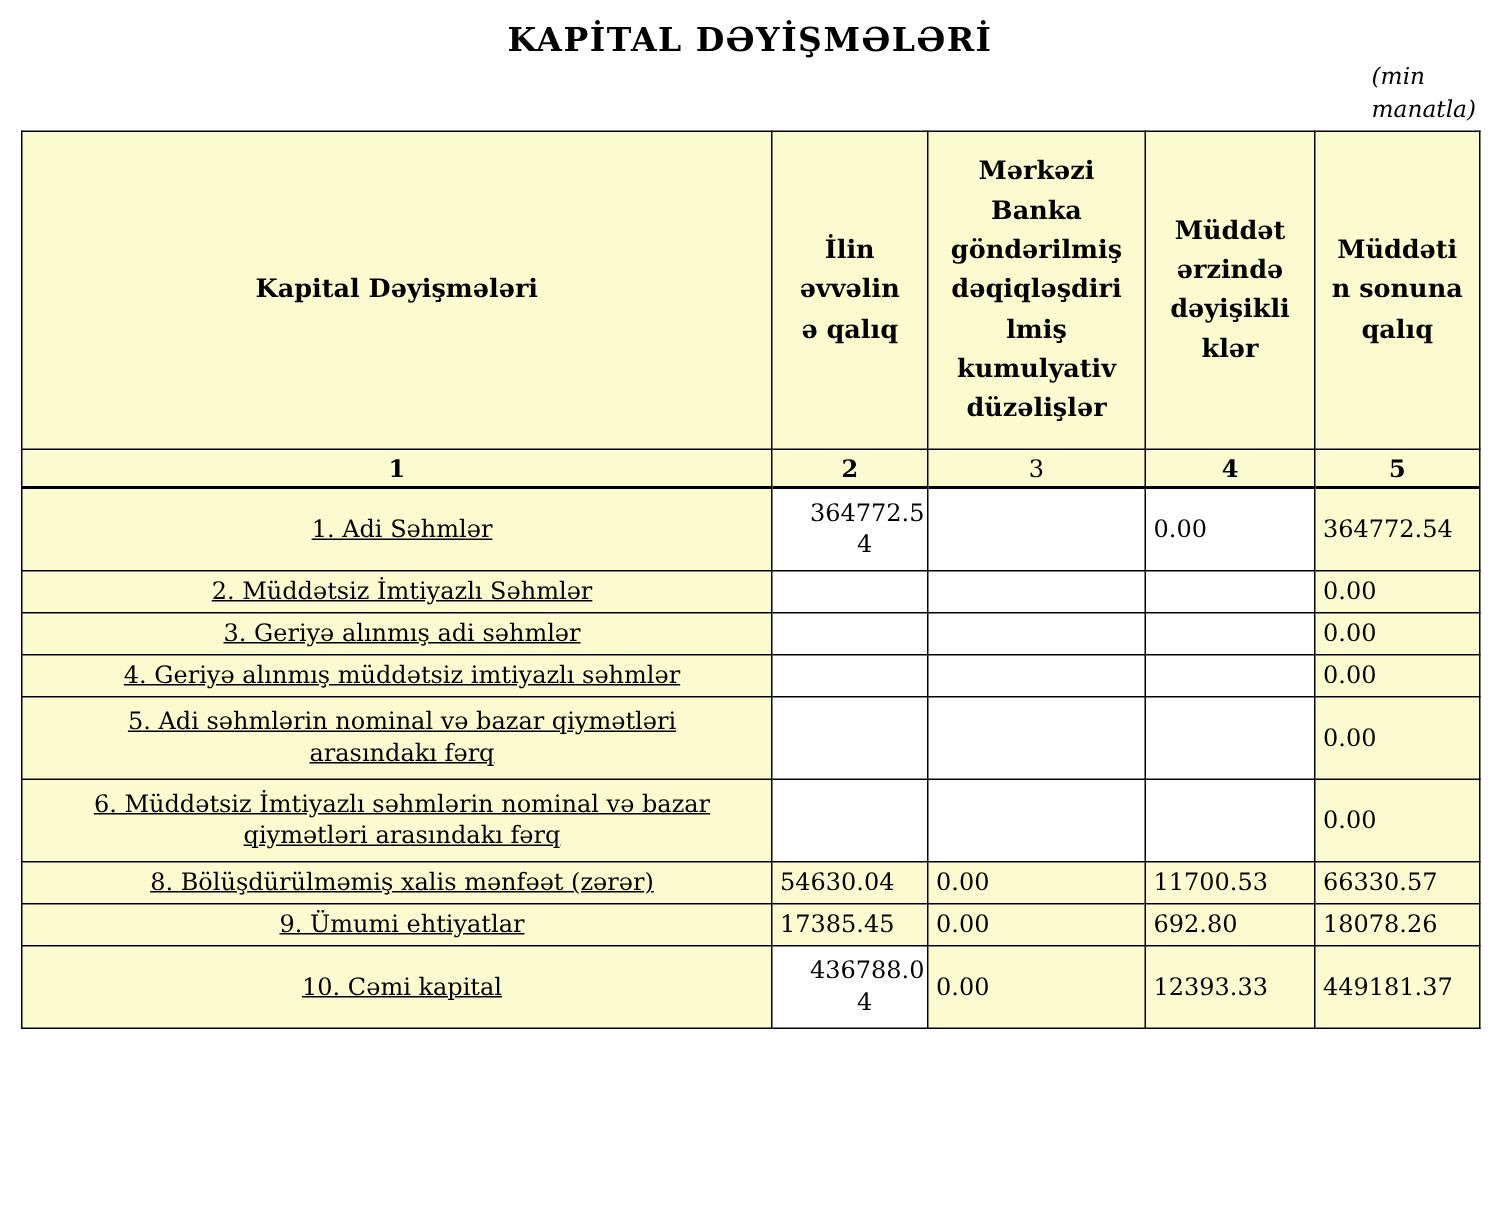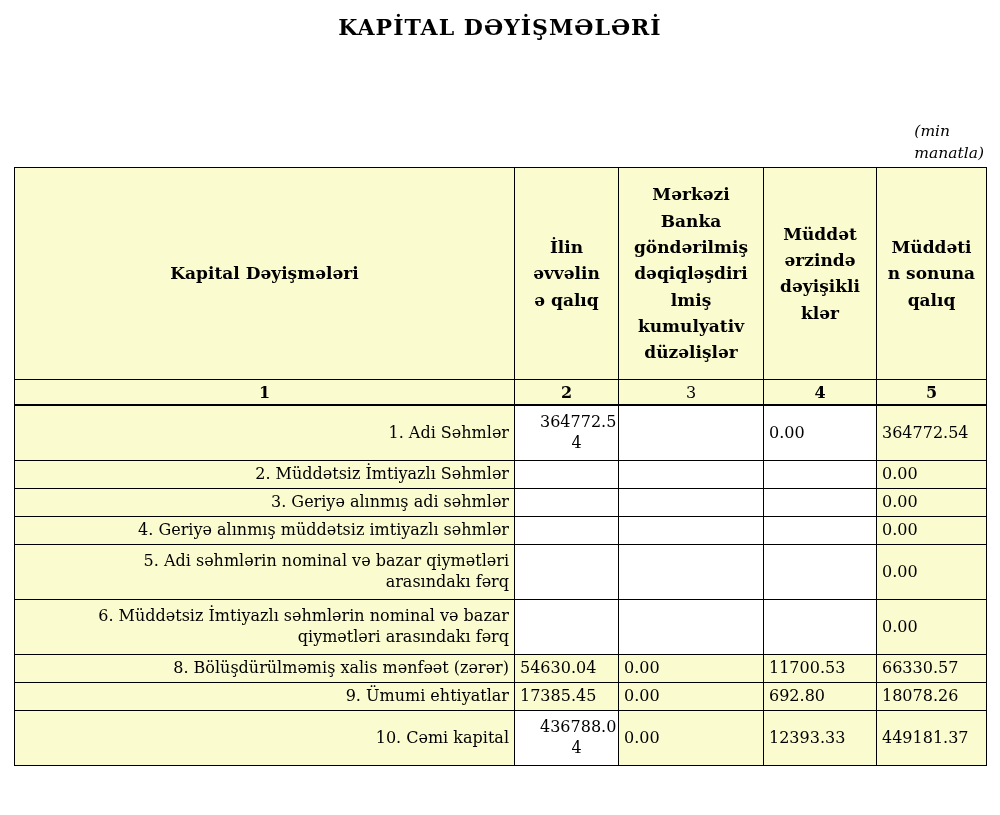--- a/index.html
+++ b/index.html
@@ -13,21 +13,20 @@
   }
   .title {
     margin-top: 14px;
     text-align: center;
     font-size: 22px;
     font-weight: bold;
     letter-spacing: 1px;
   }
   .note-wrap {
     width: 986px;
-    margin-top: 80px;
     text-align: right;
   }
   .note {
     display: inline-block;
     text-align: left;
     font-style: italic;
     font-size: 15.5px;
     line-height: 1.45;
     white-space: pre-line;
     padding-right: 2px;
@@ -61,21 +60,21 @@
     font-weight: bold;
     font-size: 16px;
     border-bottom: 2px solid var(--border, #000000);
   }
   .nums-row td.plain { font-weight: normal; }
   tbody td {
     font-size: 16px;
     line-height: 1.3;
     padding: 2px 5px;
   }
-  td.lbl { text-align: right; padding-left: 12px; }
+  td.lbl { text-align: center; padding-left: 12px; text-decoration: underline; }
   td.rnum { text-align: left; padding-right: 6px; }
   td.cnum { text-align: center; padding-left: 25px; }
   td.white { background: var(--cell_white, #ffffff); }
   tr.h1r { height: 28px; }
   tr.tall { height: 55px; }
 </style>
 </head>
 <body>
 
 <div class="page">

